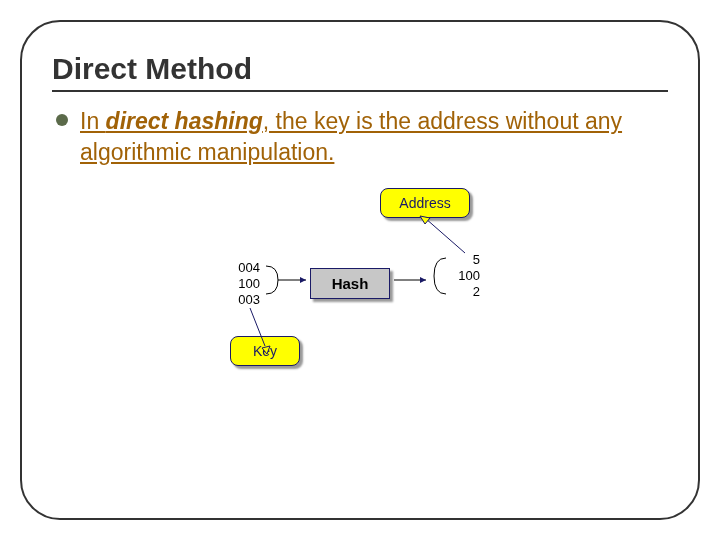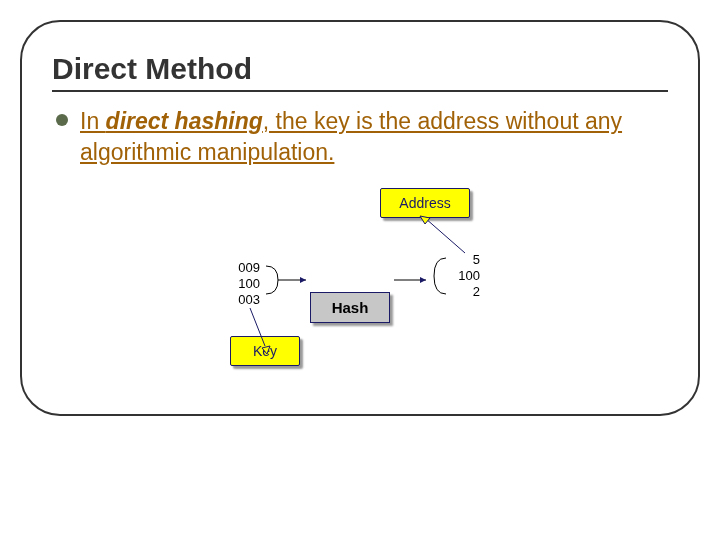--- a/index.html
+++ b/index.html
@@ -8,21 +8,21 @@
     height: 540px;
     background: #fff;
     font-family: Arial, Helvetica, sans-serif;
     position: relative;
   }
   .slide-frame {
     position: absolute;
     left: 20px;
     top: 20px;
     width: 680px;
-    height: 396px;
+    height: 500px;
     border: 2px solid #333;
     border-radius: 40px;
     padding: 30px 30px 20px 30px;
   }
   .title {
     font-size: 30px;
     font-weight: bold;
     color: #333;
     font-family: "Arial Black", Arial, sans-serif;
     margin-bottom: 4px;
@@ -60,40 +60,39 @@
     position: relative;
     width: 380px;
     height: 250px;
     margin: 20px auto 0 auto;
   }
   
   .callout {
     position: absolute;
     background: #ffff00;
     border: 1px solid #1a1a66;
-    border-radius: 2px;
+    border-radius: 8px;
     box-shadow: 3px 3px 2px rgba(0,0,0,0.4);
     font-family: Arial, sans-serif;
     font-size: 14px;
     color: #1a1a66;
     text-align: center;
     padding: 6px 14px;
   }
   
   .hash-box {
     position: absolute;
     background: #c7c7c7;
     border: 1px solid #1a1a66;
     box-shadow: 3px 3px 2px rgba(0,0,0,0.4);
     font-size: 15px;
     font-weight: bold;
     color: #000;
     text-align: center;
     padding: 6px 0;
-    margin-top: 24px;
   }
   .num {
     position: absolute;
     font-size: 13px;
     color: #000;
     text-align: right;
   }
 </style>
 </head>
 <body>
@@ -108,21 +107,21 @@
       <span>In </span><span class="emph">direct hashing</span><span>, the key is the address without any algorithmic manipulation.</span>
     </div>
   </div>
 
   <div class="diagram">
 
     <div class="callout" style="left:210px; top:0; width:90px;">
       <span>Address</span>
     </div>
 
-    <div class="num" style="left:60px; top:72px; width:30px;">009</div>
+    <div class="num" style="left:60px; top:72px; width:30px;">004</div>
     <div class="num" style="left:60px; top:88px; width:30px;">100</div>
     <div class="num" style="left:60px; top:104px; width:30px;">003</div>
 
     <div class="hash-box" style="left:140px; top:80px; width:80px;">
       <span>Hash</span>
     </div>
 
     <div class="num" style="left:280px; top:64px; width:30px;">5</div>
     <div class="num" style="left:280px; top:80px; width:30px;">100</div>
     <div class="num" style="left:280px; top:96px; width:30px;">2</div>

